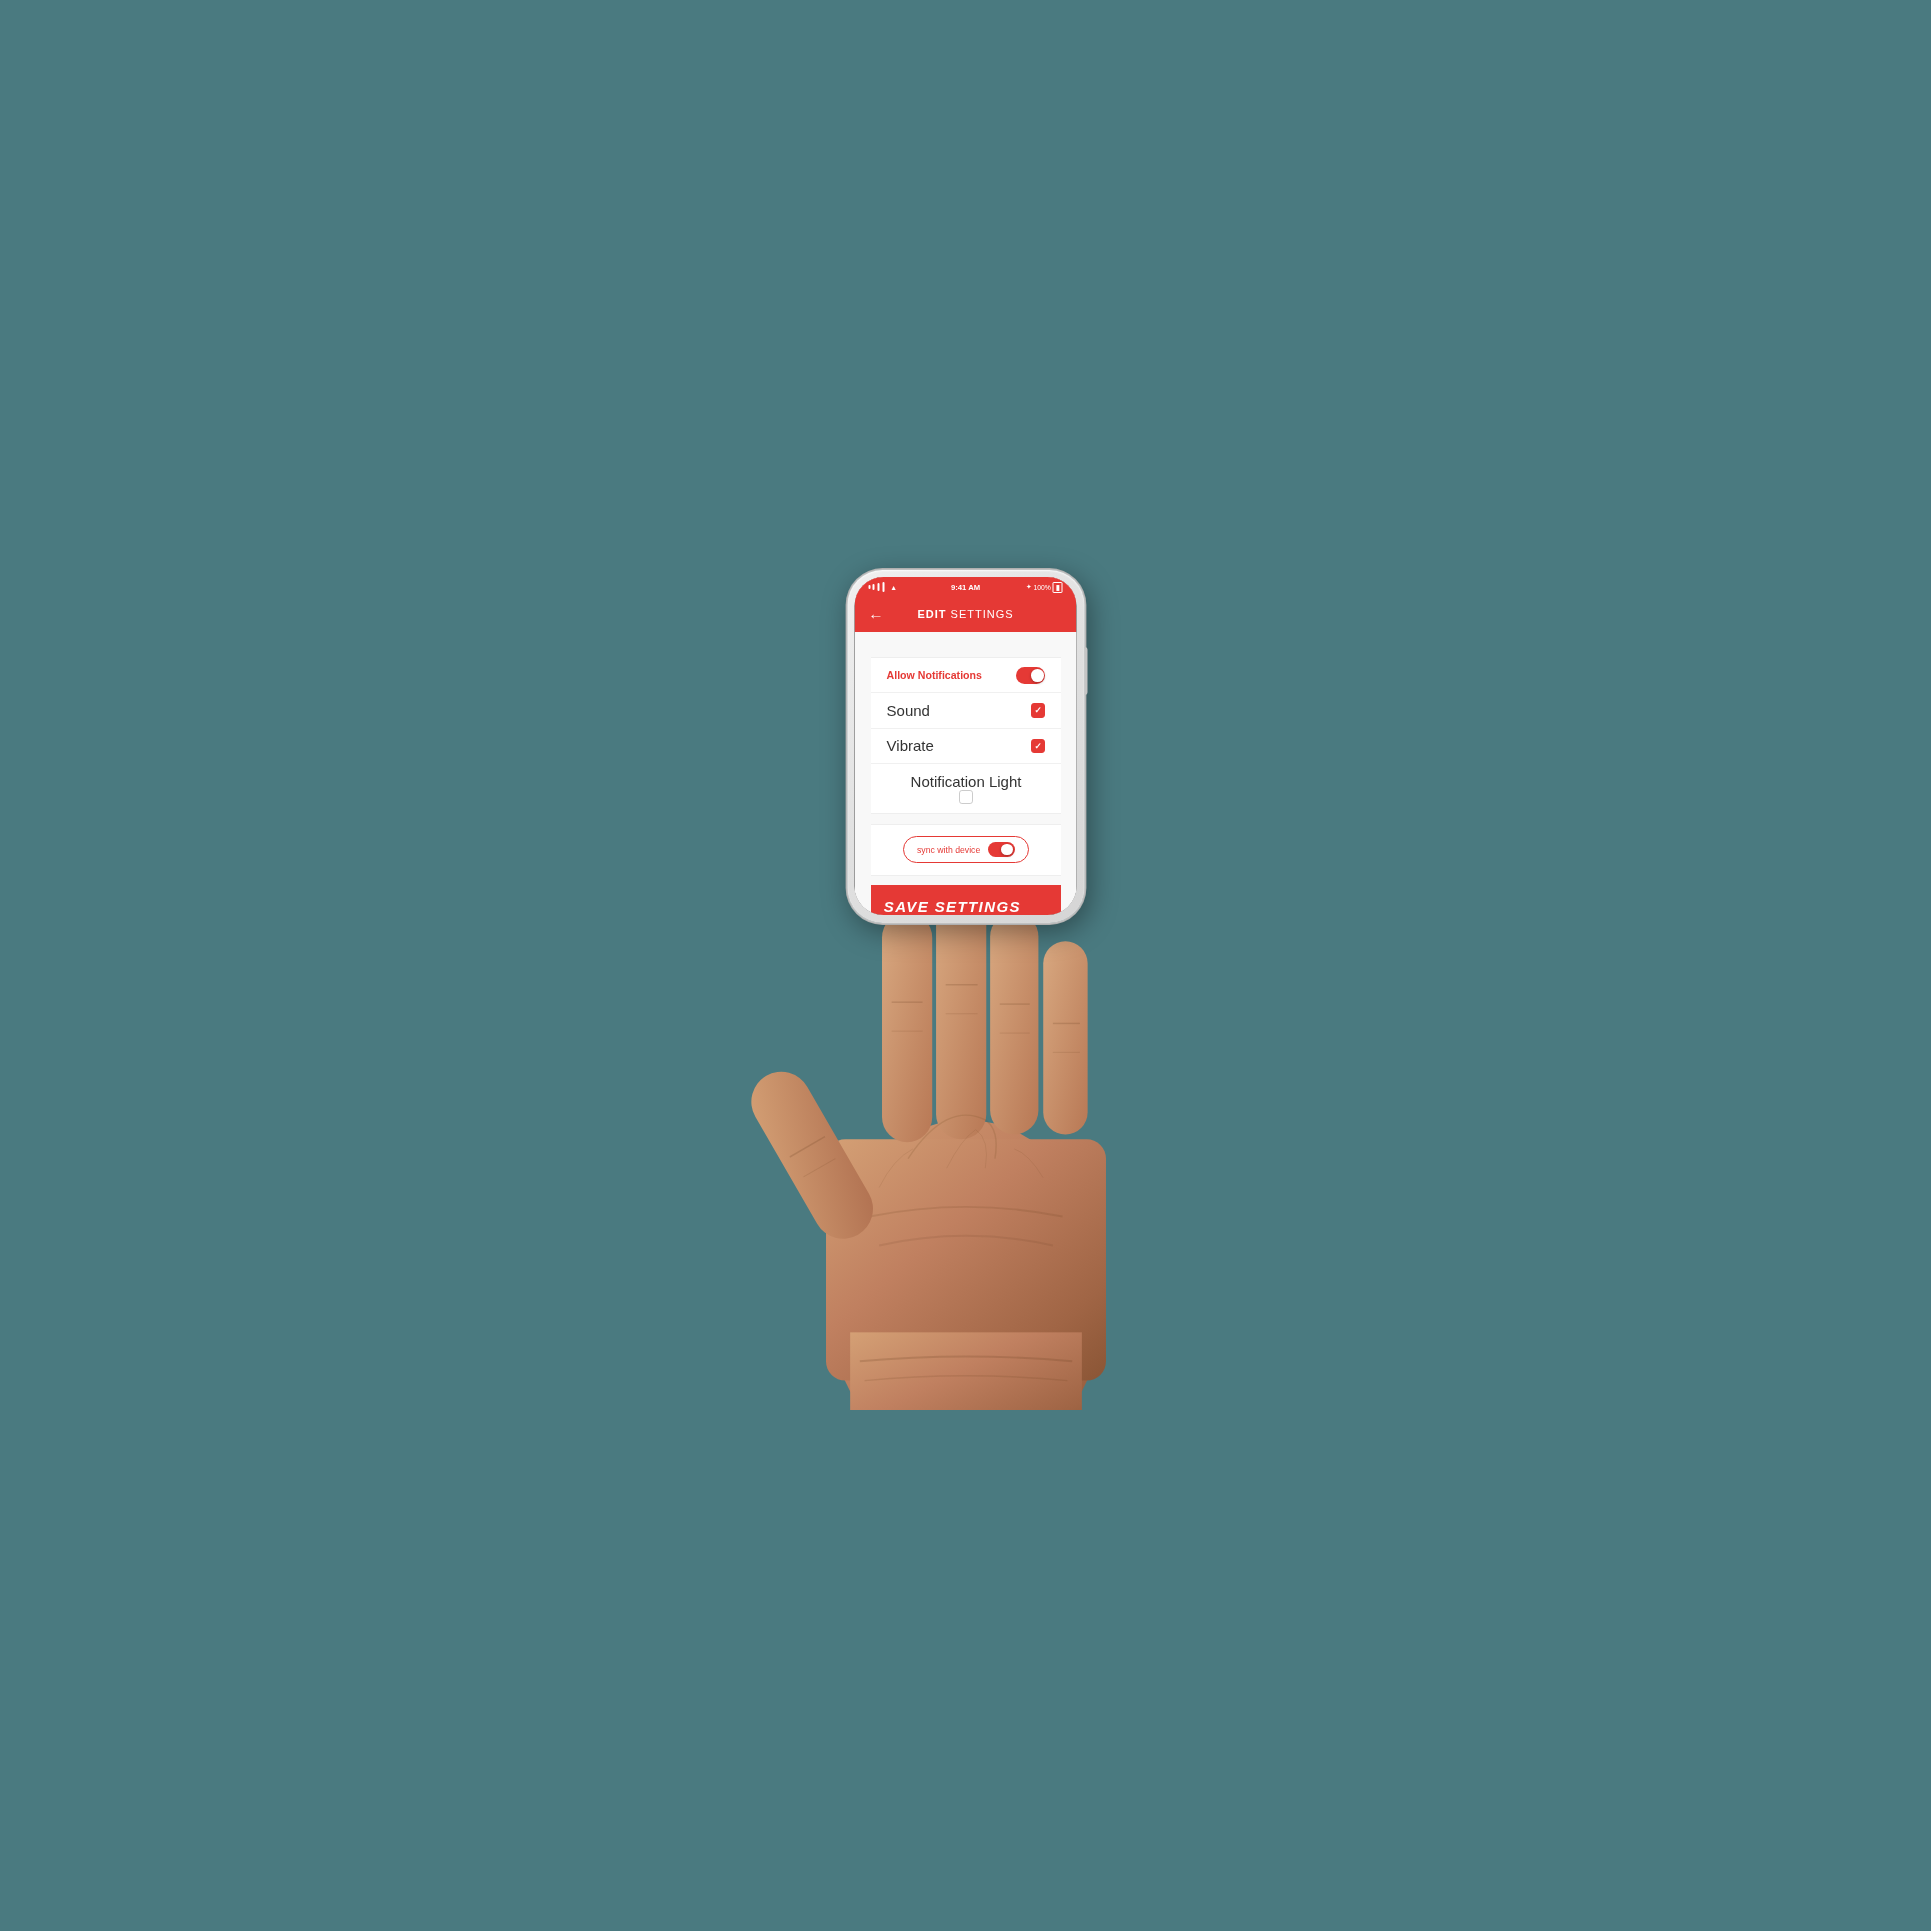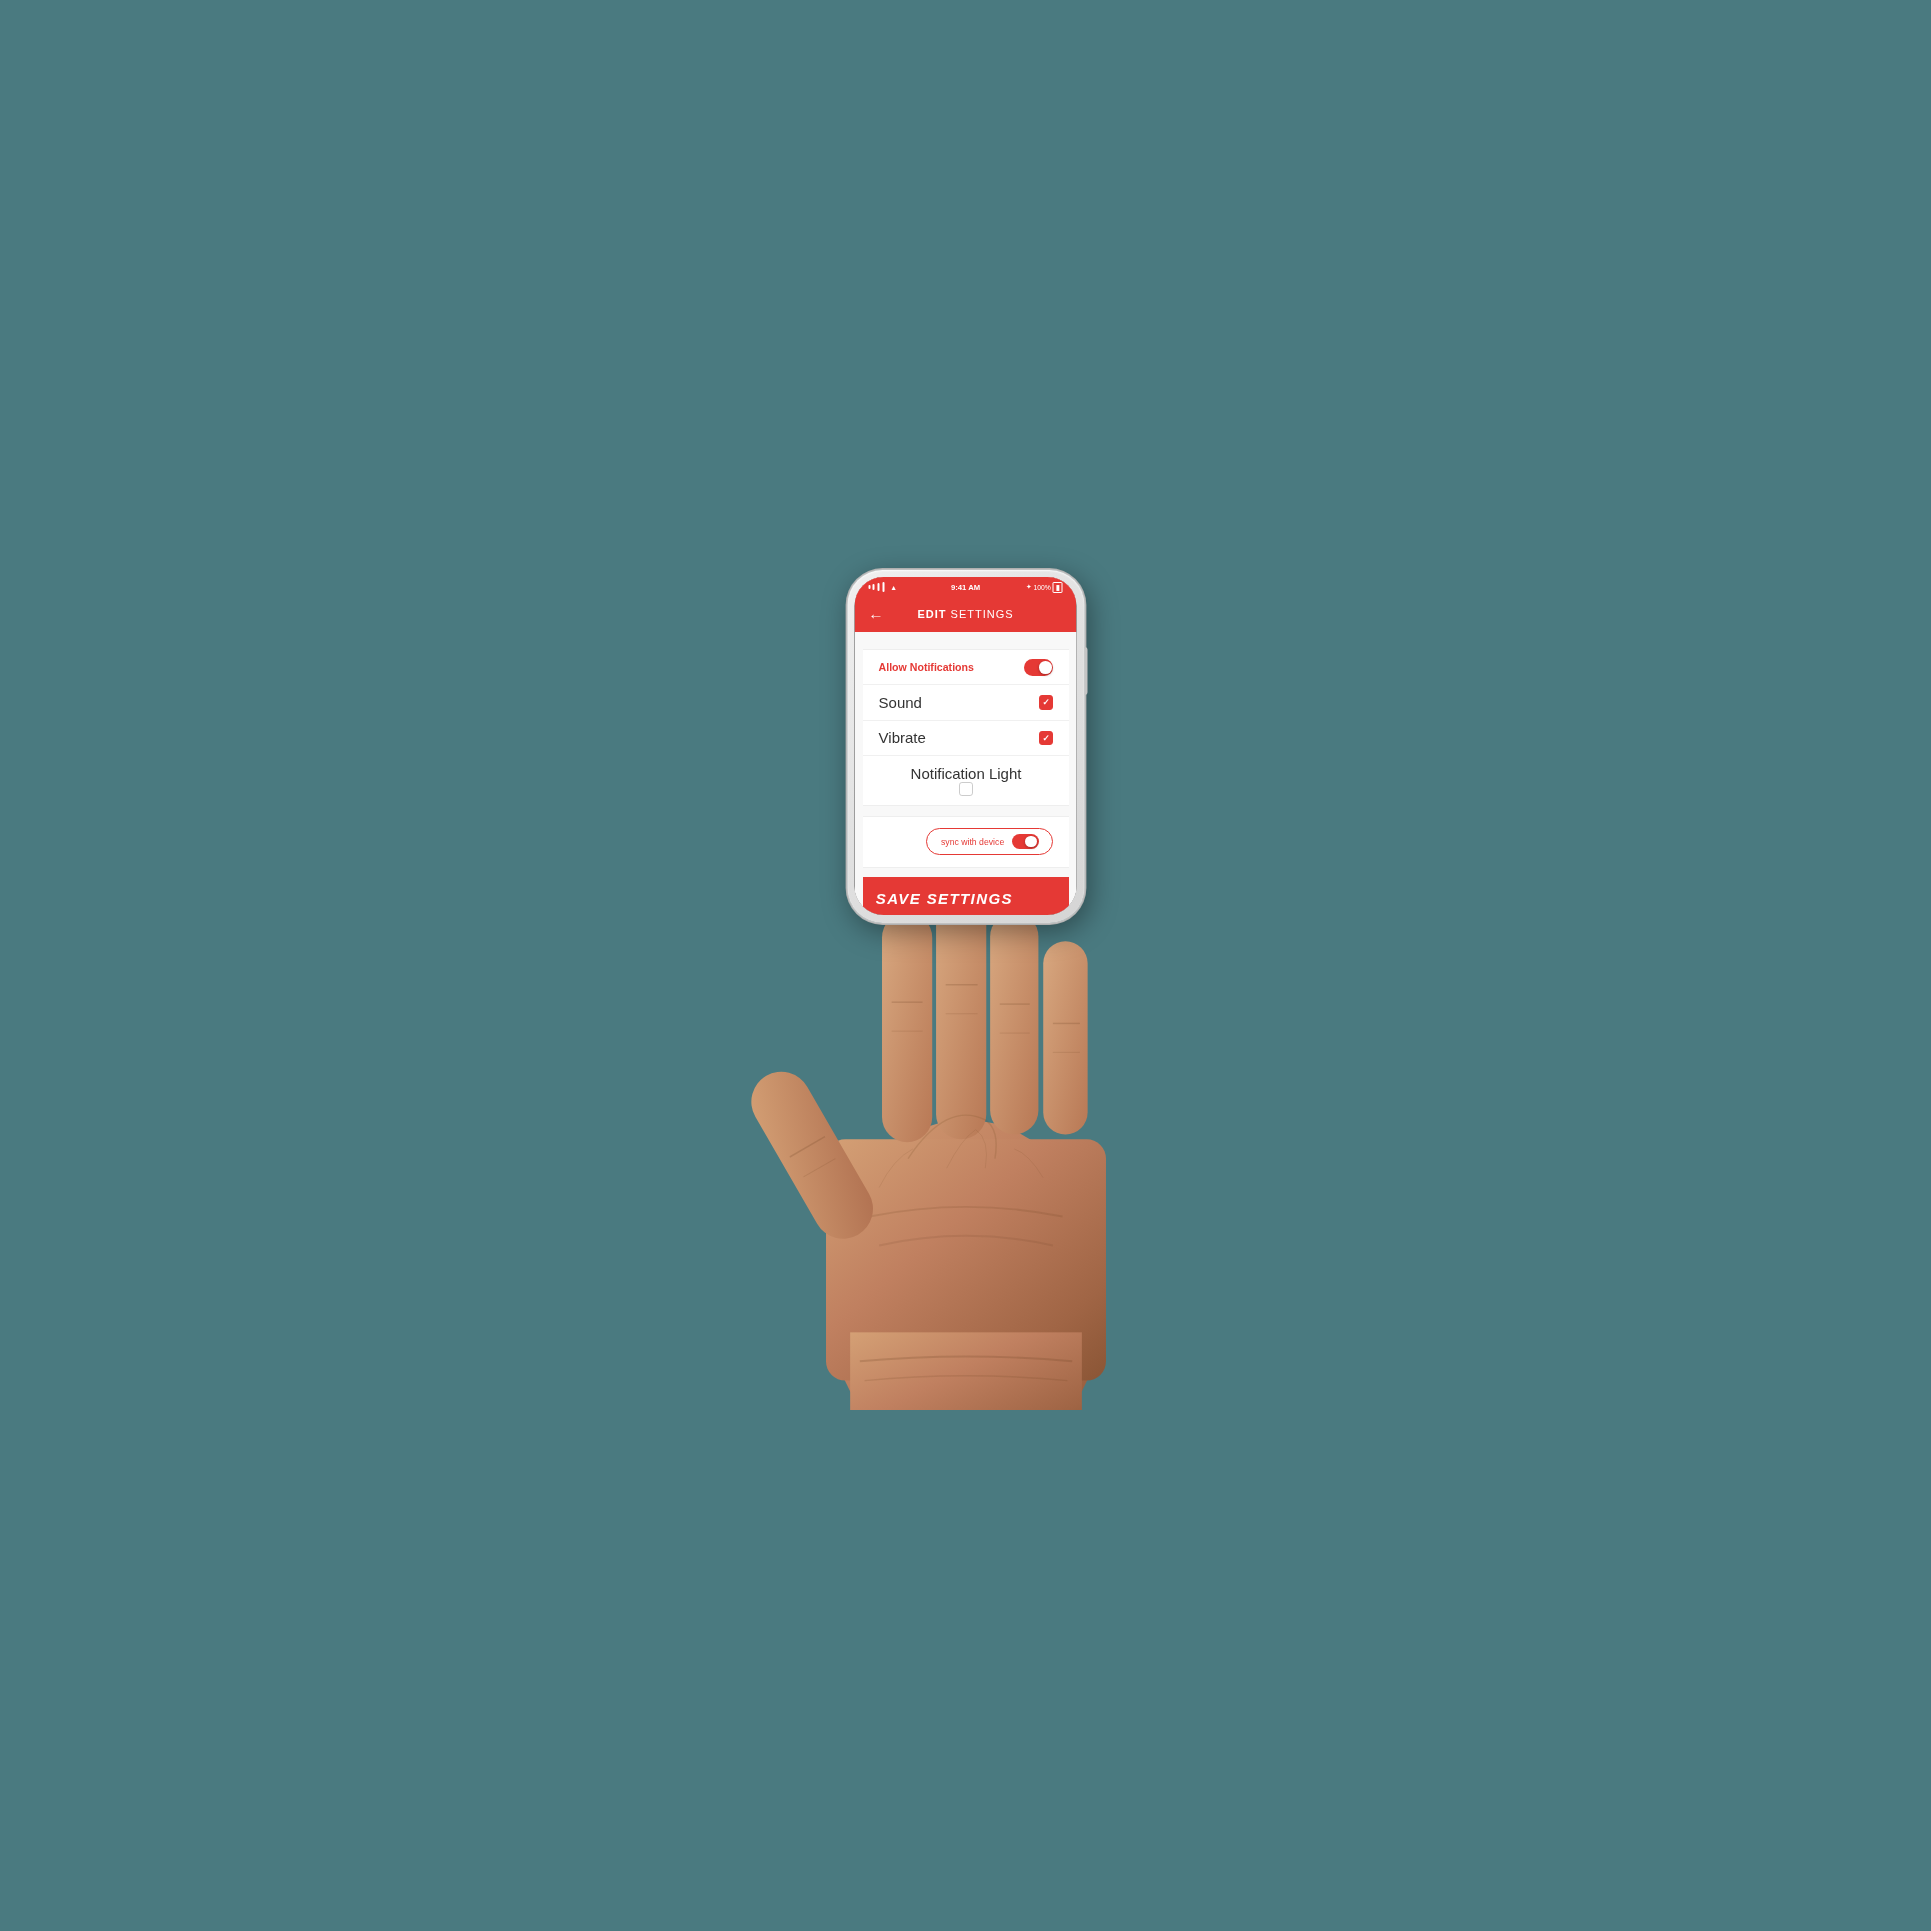--- a/index.html
+++ b/index.html
@@ -138,21 +138,21 @@
 
     .nav-title strong {
       font-weight: 700;
     }
 
     
     .content {
       flex: 1;
       overflow-y: auto;
       background: #f8f8f8;
-      padding: 8px;
+      padding: 16px;
     }
 
     
     .section {
       background: white;
       margin: 9.7px 0 0 0;
       border-top: 1px solid #eee;
       border-bottom: 1px solid #eee;
     }
 
@@ -239,21 +239,21 @@
 
     
     .sync-section {
       background: white;
       margin: 9.7px 0 0 0;
       border-top: 1px solid #eee;
       border-bottom: 1px solid #eee;
       padding: 11.6px 15.4px;
       display: flex;
       align-items: center;
-      justify-content: flex-end;
+      justify-content: center;
     }
 
     .sync-pill {
       border: 1.4px solid #e53935;
       border-radius: 19.3px;
       padding: 4.8px 13.5px;
       display: flex;
       align-items: center;
       gap: 7.7px;
     }

